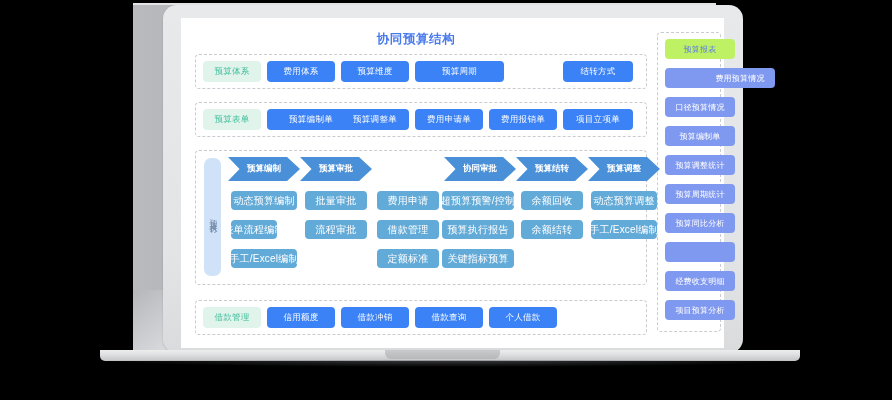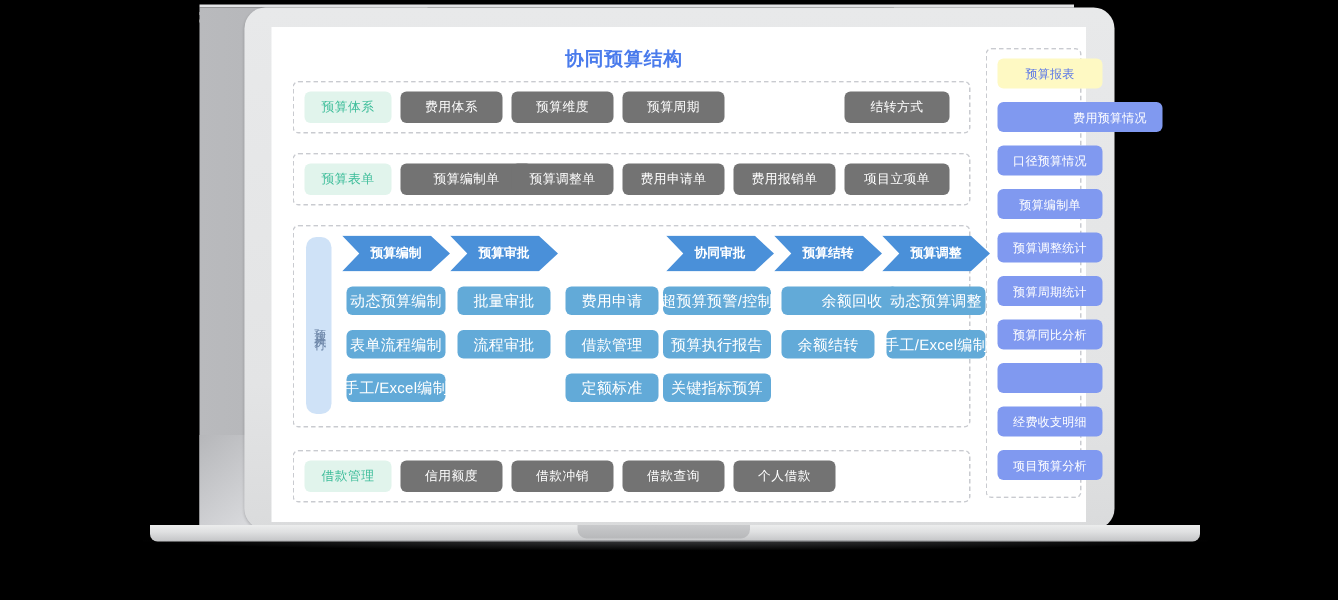--- a/index.html
+++ b/index.html
@@ -42,21 +42,21 @@
 
   .page-title{position:absolute;left:0;top:13px;width:470px;text-align:center;
     font-size:12.5px;font-weight:bold;color:#4a7bec;letter-spacing:.6px;}
 
   
   .group{position:absolute;border:1px dashed #c9cbd0;border-radius:4px;box-sizing:border-box;}
 
   
   .pill{position:absolute;height:21px;border-radius:4px;display:flex;
     align-items:center;justify-content:center;font-size:8.5px;color:#fff;
-    background:#737373;white-space:nowrap;letter-spacing:.3px;}
+    background:#3b82f6;white-space:nowrap;letter-spacing:.3px;}
   .pill.first{background:#e1f4ec;color:#3ebd9a;}
 
   
   .chev{position:absolute;height:24px;display:flex;align-items:center;
     justify-content:center;font-size:8.5px;font-weight:bold;color:#fff;
     background:#4a90d9;white-space:nowrap;
     clip-path:polygon(0 0, 82% 0, 100% 50%, 82% 100%, 0 100%, 16% 50%);}
 
   
   .tbox{position:absolute;height:19px;border-radius:4px;display:flex;
@@ -66,21 +66,21 @@
   .vlabel{position:absolute;width:17px;border-radius:7px;background:#cfe2f7;
     display:flex;align-items:center;justify-content:center;}
   .vlabel span{writing-mode:vertical-rl;font-size:8px;color:#6d86a8;
     letter-spacing:2px;line-height:1;}
 
   
   .side-group{position:absolute;border:1px dashed #c9cbd0;border-radius:4px;box-sizing:border-box;}
   .sitem{position:absolute;left:8px;width:70px;height:20px;border-radius:4px;
     display:flex;align-items:center;justify-content:center;font-size:8px;
     color:#fff;background:#8099f0;white-space:nowrap;letter-spacing:.2px;}
-  .sitem.head{background:#fef9c3;color:#5a77e8;}
+  .sitem.head{background:#bef264;color:#5a77e8;}
   .sitem.blank{background:#8099f0;}
 </style>
 </head>
 <body>
 
 <div id="stage">
 
   <div class="lap-topline"></div>
   <div class="lap-topline2"></div>
   <div class="lap-topline3"></div>
@@ -103,50 +103,50 @@
 
       <div class="vlabel" style="left:23px;top:140px;height:118px;">
         <span>预算执行</span>
       </div>
 
       <div class="side-group" style="left:476px;top:14px;width:64px;height:300px;"></div>
 
     <div class="pill first" style="left:22px;top:43px;width:58px;">预算体系</div>
         <div class="pill" style="left:86px;top:43px;width:68px;">费用体系</div>
         <div class="pill" style="left:160px;top:43px;width:68px;">预算维度</div>
-        <div class="pill" style="left:234px;top:43px;width:68px;">预算周期</div>
+        <div class="pill" style="left:234px;top:43px;width:89px;">预算周期</div>
         <div class="pill" style="left:382px;top:43px;width:70px;">结转方式</div>
         <div class="pill first" style="left:22px;top:91px;width:58px;">预算表单</div>
         <div class="pill" style="left:86px;top:91px;width:88px;">预算编制单</div>
         <div class="pill" style="left:234px;top:91px;width:68px;">费用申请单</div>
         <div class="pill" style="left:160px;top:91px;width:68px;">预算调整单</div>
         <div class="pill" style="left:308px;top:91px;width:68px;">费用报销单</div>
         <div class="pill" style="left:382px;top:91px;width:70px;">项目立项单</div>
         <div class="pill first" style="left:22px;top:289px;width:58px;">借款管理</div>
         <div class="pill" style="left:86px;top:289px;width:68px;">信用额度</div>
         <div class="pill" style="left:160px;top:289px;width:68px;">借款冲销</div>
         <div class="pill" style="left:234px;top:289px;width:68px;">借款查询</div>
         <div class="pill" style="left:308px;top:289px;width:68px;">个人借款</div>
         <div class="chev" style="left:47px;top:139px;width:72px;">预算编制</div>
         <div class="chev" style="left:119px;top:139px;width:72px;">预算审批</div>
         <div class="chev" style="left:263px;top:139px;width:72px;">协同审批</div>
         <div class="chev" style="left:335px;top:139px;width:72px;">预算结转</div>
         <div class="chev" style="left:407px;top:139px;width:72px;">预算调整</div>
         <div class="tbox" style="left:50px;top:173px;width:66px;">动态预算编制</div>
-        <div class="tbox" style="left:50px;top:202px;width:66px;">表单流程编制</div>
+        <div class="tbox" style="left:50px;top:202px;width:46px;">表单流程编制</div>
         <div class="tbox" style="left:50px;top:231px;width:66px;">手工/Excel编制</div>
         <div class="tbox" style="left:124px;top:173px;width:62px;">批量审批</div>
         <div class="tbox" style="left:124px;top:202px;width:62px;">流程审批</div>
         <div class="tbox" style="left:196px;top:173px;width:62px;">费用申请</div>
         <div class="tbox" style="left:196px;top:202px;width:62px;">借款管理</div>
         <div class="tbox" style="left:196px;top:231px;width:62px;">定额标准</div>
         <div class="tbox" style="left:261px;top:173px;width:72px;">超预算预警/控制</div>
         <div class="tbox" style="left:261px;top:202px;width:72px;">预算执行报告</div>
         <div class="tbox" style="left:261px;top:231px;width:72px;">关键指标预算</div>
-        <div class="tbox" style="left:340px;top:173px;width:62px;padding-left:16px;">余额回收</div>
+        <div class="tbox" style="left:340px;top:173px;width:62px;">余额回收</div>
         <div class="tbox" style="left:340px;top:202px;width:62px;">余额结转</div>
         <div class="tbox" style="left:410px;top:173px;width:66px;">动态预算调整</div>
         <div class="tbox" style="left:410px;top:202px;width:66px;">手工/Excel编制</div>
         <div style="position:absolute;left:476px;top:14px;width:64px;height:300px;">
           <div class="sitem head" style="top:7px;">预算报表</div>
           <div class="sitem" style="top:36px;padding-left:40px;">费用预算情况</div>
           <div class="sitem" style="top:65px;">口径预算情况</div>
           <div class="sitem" style="top:94px;">预算编制单</div>
           <div class="sitem" style="top:123px;">预算调整统计</div>
           <div class="sitem" style="top:152px;">预算周期统计</div>

